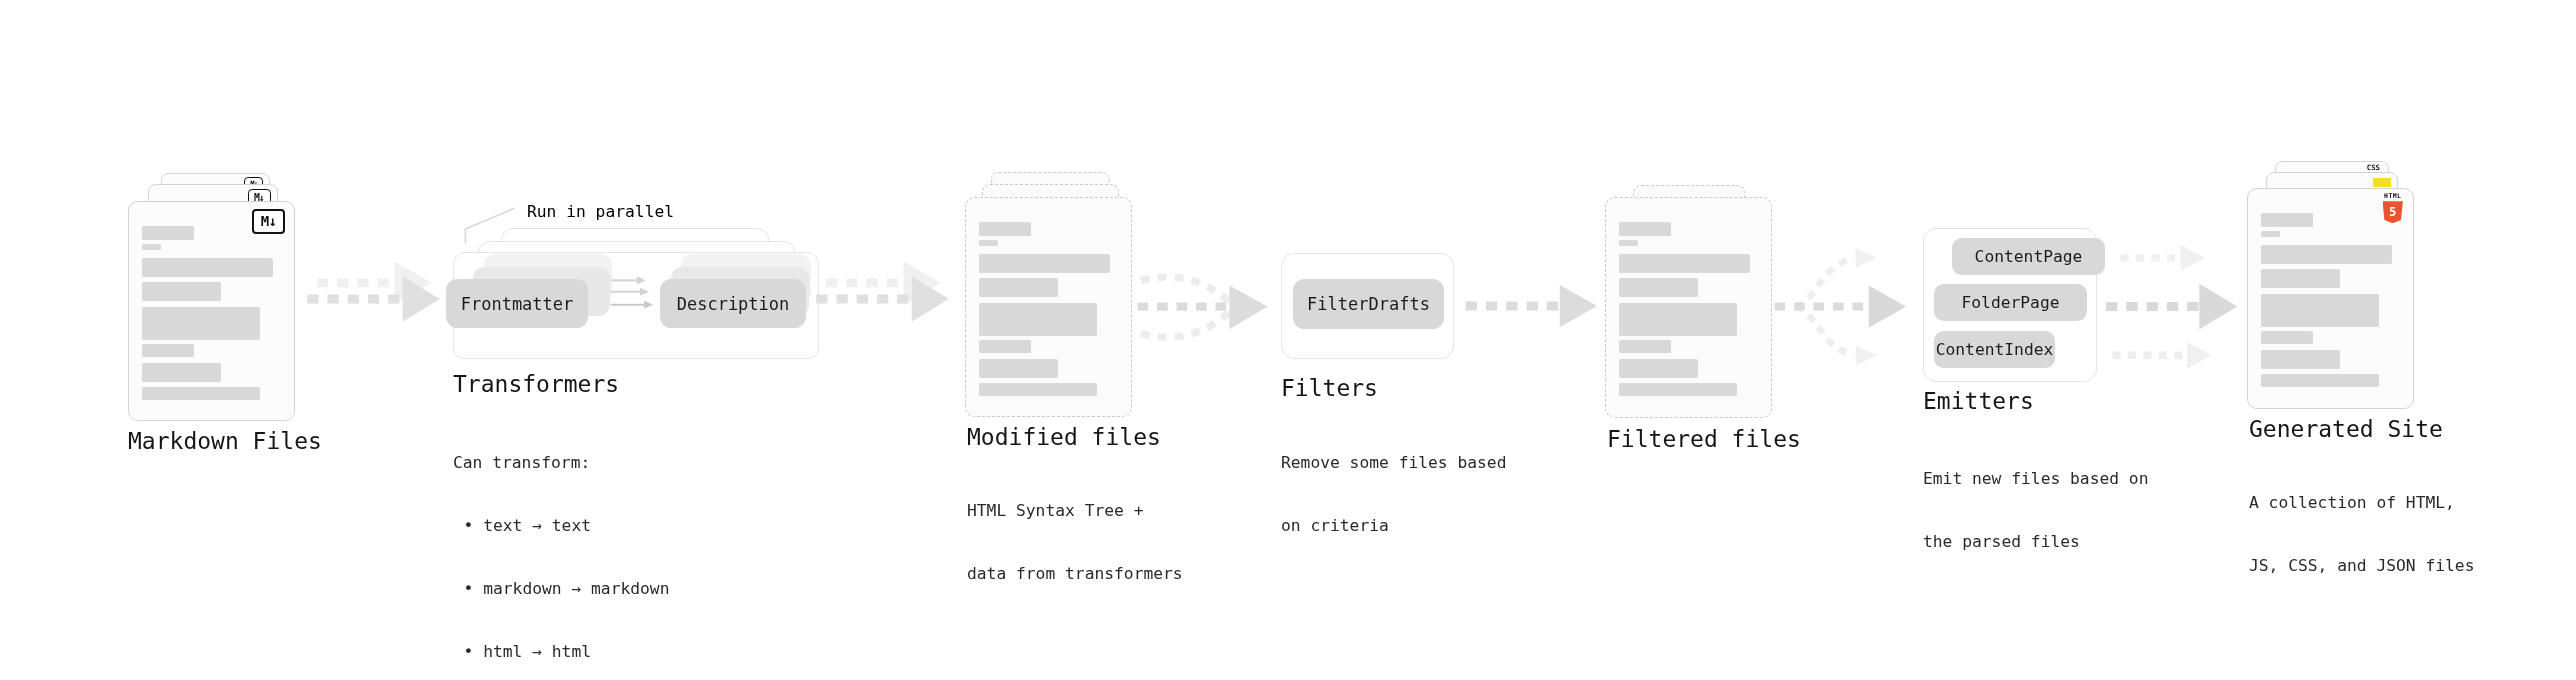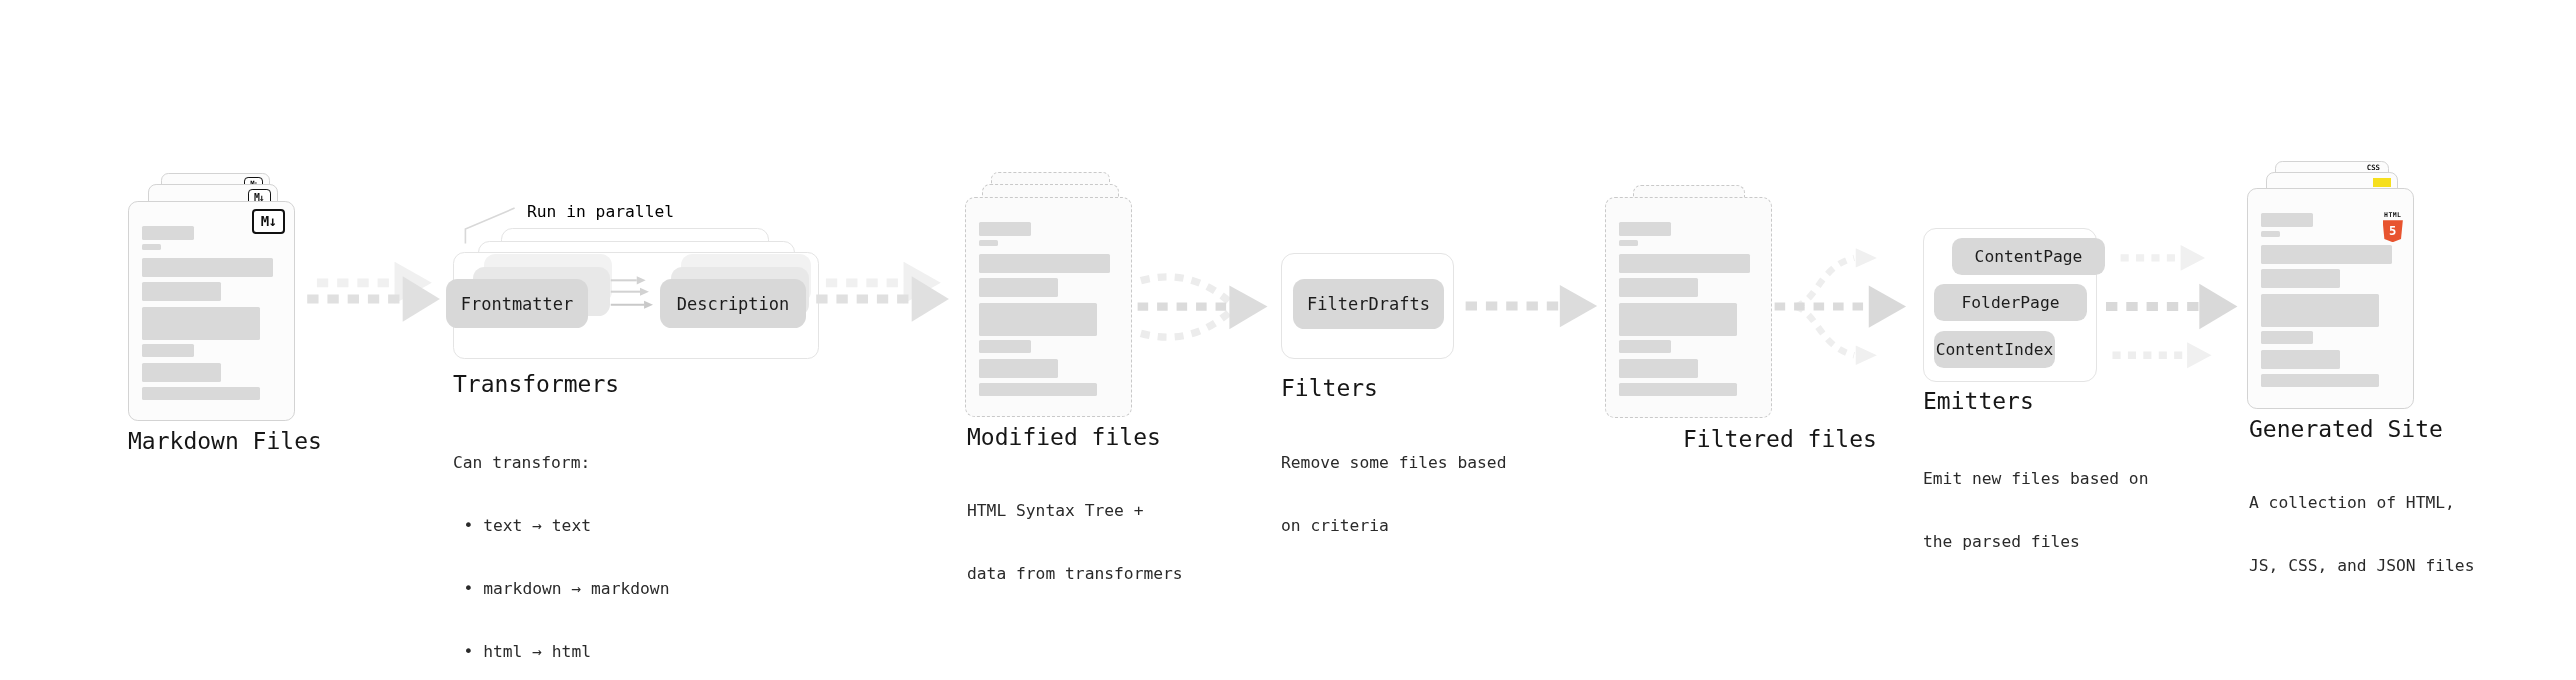--- a/index.html
+++ b/index.html
@@ -37,21 +37,21 @@
   .stage-label{position:absolute;font-size:23px;font-weight:500;color:#161616;white-space:pre;}
   .caption{position:absolute;font-size:16.3px;line-height:21px;color:#2a2a2a;white-space:pre;}
   .caption .indent{padding-left:10.6px;}
   .note{position:absolute;font-size:16.3px;color:#000000;white-space:pre;}
   
   .css-badge{position:absolute;right:6.5px;top:2.4px;width:16.3px;text-align:center;}
   .css-badge .css-txt{font-size:7.3px;font-weight:bold;color:#111;line-height:7.3px;}
   .css-badge .css-bar{margin:0.8px auto 0;width:14.6px;height:2.4px;background:#2f6df6;}
   .js-badge{position:absolute;right:6.5px;top:4.9px;width:18px;height:9px;background:#f6df1e;}
   .html5{position:absolute;right:9.8px;top:4.1px;width:21px;text-align:center;}
-  .html5 .html-txt{font-size:6.5px;font-weight:bold;color:#111;line-height:7.3px;letter-spacing:0.4px;margin-top:19px;}
+  .html5 .html-txt{font-size:6.5px;font-weight:bold;color:#111;line-height:7.3px;letter-spacing:0.4px;}
   .html5 .shield{margin:0.8px auto 0;width:20.3px;height:22px;background:#e8542f;
                  clip-path:polygon(0 0,100% 0,91% 85%,50% 100%,9% 85%);
                  display:flex;align-items:center;justify-content:center;
                  color:#fff;font-size:12.2px;font-weight:bold;}
 </style>
 </head>
 <body>
 
 <div class="canvas">
 
@@ -173,21 +173,21 @@
     <div class="card dashed" style="left:1605px;top:197px;width:167px;height:221px">
       <div class="bar b1"></div>
       <div class="bar b2"></div>
       <div class="bar b3"></div>
       <div class="bar b4"></div>
       <div class="bar b5"></div>
       <div class="bar b6"></div>
       <div class="bar b7"></div>
       <div class="bar b8"></div>
     </div>
-    <div class="stage-label" style="left:1683px;top:426px">Filtered files</div>
+    <div class="stage-label" style="left:1607px;top:426px">Filtered files</div>
   </div>
 
   <svg class="abs" style="left:1773px;top:240px" width="142" height="138" viewBox="0 0 175 170">
     <path d="M 28,82 C 55,74 58,32 100,22" fill="none" stroke="#eeeeee" stroke-width="8" stroke-dasharray="10 9"></path>
     <polygon points="102,10 102,34 128,22" fill="#f0f0f0"></polygon>
     <path d="M 28,82 C 55,90 58,132 100,142" fill="none" stroke="#eeeeee" stroke-width="8" stroke-dasharray="10 9"></path>
     <polygon points="102,130 102,154 128,142" fill="#f0f0f0"></polygon>
     <line x1="2" y1="82" x2="118" y2="82" stroke="#dbdbdb" stroke-width="10" stroke-dasharray="13 11"></line>
     <polygon points="118,56 118,108 164,82" fill="#d9d9d9"></polygon>
   </svg>

